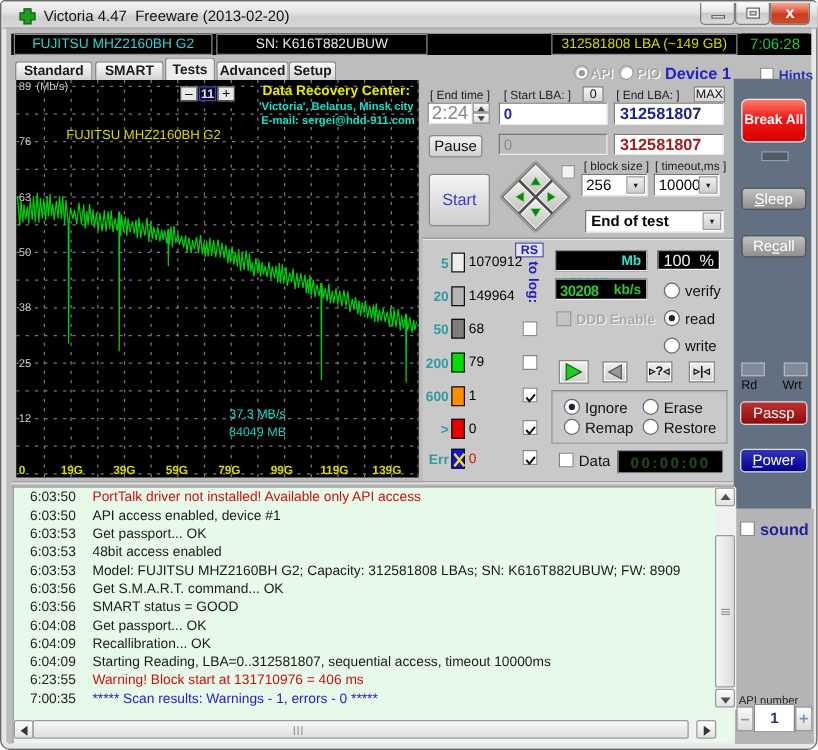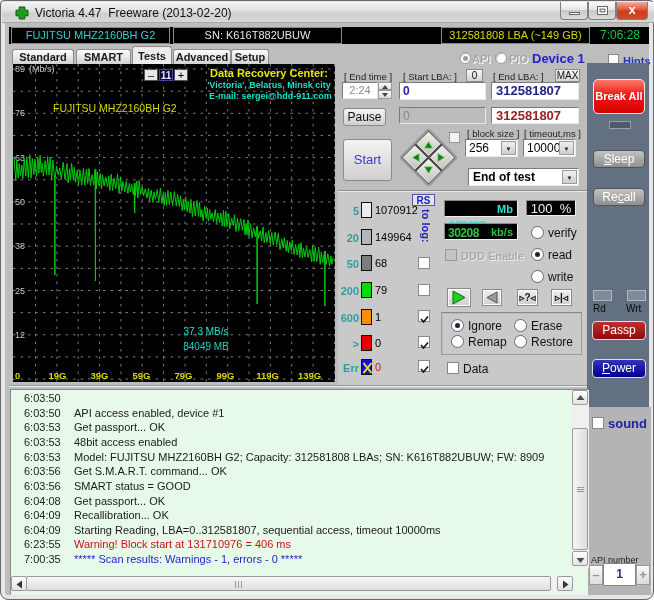--- a/index.html
+++ b/index.html
@@ -18,21 +18,21 @@
 #btn-close .x{position:absolute;left:0;top:0px;width:100%;text-align:center;color:#fff;font-size:13px;font-weight:bold;line-height:16px;}
 
 #infobar{position:absolute;left:8px;top:26px;width:640px;height:17px;background:#000;}
 .ib{position:absolute;top:0;height:17px;background:#000;border:1px solid #8a8a8a;font-size:11px;text-align:center;line-height:15px;white-space:nowrap;}
 
 #tabrow{position:absolute;left:4px;top:44px;width:646px;height:19px;}
 .tab{position:absolute;bottom:0;height:15px;background:linear-gradient(#fcfcfc,#e8e8e8 50%,#d2d2d2);border:1px solid #8c8c8c;border-bottom:none;border-radius:3px 3px 0 0;font-size:11px;font-weight:bold;color:#1a1a1a;text-align:center;padding-top:1px;}
 .tab.active{height:18px;background:#ececec;z-index:3;padding-top:3px;}
 
 .lbl{position:absolute;font-size:9.5px;color:#222;white-space:nowrap;}
-.inp{position:absolute;background:#fff;border:1px solid;border-color:#7a7a7a #e9e9e9 #e9e9e9 #7a7a7a;font-size:11px;line-height:16px;}
+.inp{position:absolute;background:#fff;border:1px solid;border-color:#7a7a7a #e9e9e9 #e9e9e9 #7a7a7a;font-size:15px;line-height:16px;}
 .btn{position:absolute;background:linear-gradient(#f4f4f4,#cfcfcf);border:1px solid #8a8a8a;border-radius:3px;color:#111;text-align:center;}
 .sbtn{position:absolute;background:linear-gradient(#f6f6f6,#d6d6d6);border:1px solid #8a8a8a;font-size:10px;color:#111;text-align:center;line-height:12px;}
 .spin{position:absolute;width:14px;background:linear-gradient(#fafafa,#ddd);border:1px solid #999;font-size:5px;color:#333;text-align:center;line-height:7px;}
 .spin i{display:block;margin:2px auto 0;width:0;height:0;border-left:3px solid transparent;border-right:3px solid transparent;}
 .spin i.up{border-bottom:4px solid #444;}
 .spin i.dn{border-top:4px solid #444;}
 .dd{position:absolute;right:1px;top:1px;width:15px;height:14px;background:linear-gradient(#f0f0f0,#cecece);border:1px solid #9a9a9a;font-size:6px;color:#222;text-align:center;line-height:14px;}
 .lcd{background:#000;border:1px solid;border-color:#8a8a8a #eee #eee #8a8a8a;}
 .mbtn{background:linear-gradient(#efefef,#cfcfcf);border:1px solid #8a8a8a;box-shadow:inset 0 0 0 1px #fff;}
 .sba{position:absolute;left:0px;width:16px;height:15px;background:linear-gradient(#fdfdfd,#e3e3e3);border:1px solid #9a9a9a;border-radius:2px;}
@@ -256,20 +256,21 @@
       </div>
 <div class="abs" style="left:31px;top:128px;font-size:12px;color:#111;">Ignore</div>
 <div class="abs" style="left:77px;top:128px;width:13px;height:13px;border-radius:50%;background:#fff;border:1px solid #667;"></div>
 <div class="abs" style="left:94px;top:128px;font-size:12px;color:#111;">Erase</div>
 <div class="abs" style="left:14px;top:144px;width:13px;height:13px;border-radius:50%;background:#fff;border:1px solid #667;"></div>
 <div class="abs" style="left:31px;top:144px;font-size:12px;color:#111;">Remap</div>
 <div class="abs" style="left:77px;top:144px;width:13px;height:13px;border-radius:50%;background:#fff;border:1px solid #667;"></div>
 <div class="abs" style="left:94px;top:144px;font-size:12px;color:#111;">Restore</div>
 <div class="abs" style="left:10px;top:171px;width:12px;height:12px;background:#fff;border:1px solid #888;"></div>
 <div class="abs" style="left:26px;top:171px;font-size:12px;color:#111;">Data</div>
+<div class="lcd abs" style="left:57px;top:169px;width:85px;height:19px;color:#1f4f1f;font-size:12px;font-weight:bold;text-align:center;line-height:18px;letter-spacing:2px;">00:00:00</div>
 </div>
 <div id="side" class="abs" style="left:586px;top:62px;width:62px;height:344px;background:#627081;">
 <div class="abs" style="left:6px;top:16px;width:52px;height:35px;border-radius:5px;background:linear-gradient(#ff7a6a,#f21818 45%,#d80000);border:1px solid #e8e8e8;color:#fff;font-weight:bold;font-size:11px;text-align:center;line-height:33px;">Break All</div>
 <div class="abs" style="left:22px;top:58px;width:22px;height:8px;background:#4e5a66;border:1px solid #97a1ad;"></div>
 <div class="abs" style="left:6px;top:87px;width:52px;height:18px;border-radius:4px;background:linear-gradient(#c2c2c2,#8f8f8f);border:1px solid #555;color:#fff;font-size:12px;text-align:center;line-height:16px;"><u>S</u>leep</div>
 <div class="abs" style="left:6px;top:125px;width:52px;height:18px;border-radius:4px;background:linear-gradient(#c2c2c2,#8f8f8f);border:1px solid #555;color:#fff;font-size:12px;text-align:center;line-height:16px;">Re<u>c</u>all</div>
 <div class="abs" style="left:6px;top:227px;width:19px;height:11px;background:#7f8b98;border:1px solid #aeb7c1;"></div>
 <div class="abs" style="left:40px;top:227px;width:19px;height:11px;background:#7f8b98;border:1px solid #aeb7c1;"></div>
 <div class="abs" style="left:6px;top:240px;font-size:10px;color:#0a0a0a;">Rd</div>
 <div class="abs" style="left:39px;top:240px;font-size:10px;color:#0a0a0a;">Wrt</div>
@@ -280,20 +281,21 @@
 <div class="abs" style="left:5px;top:10px;width:12px;height:12px;background:#fff;border:1px solid #888;"></div>
 <div class="abs" style="left:21px;top:9px;font-size:13px;font-weight:bold;color:#222299;">sound</div>
 <div class="abs" style="left:4px;top:148px;font-size:9px;color:#222;">API number</div>
 <div class="abs" style="left:2px;top:158px;width:14px;height:20px;background:linear-gradient(#fafafa,#dcdcdc);border:1px solid #999;color:#7799bb;text-align:center;line-height:18px;font-size:13px;font-weight:bold;">–</div>
 <div class="abs" style="left:16px;top:156px;width:33px;height:23px;background:#fff;border:1px solid #888;color:#223388;font-weight:bold;font-size:12px;text-align:center;line-height:21px;">1</div>
 <div class="abs" style="left:49px;top:158px;width:14px;height:20px;background:linear-gradient(#fafafa,#dcdcdc);border:1px solid #999;color:#7799bb;text-align:center;line-height:18px;font-size:13px;font-weight:bold;">+</div>
 </div>
 <div class="abs" style="left:8px;top:384px;width:578px;height:2px;border-top:1px solid #9a9a9a;border-bottom:1px solid #ececec;"></div>
 <div id="log" class="abs" style="left:9px;top:388px;width:578px;height:206px;background:#e7fae9;border:1px solid #8a8a8a;border-right-color:#eee;border-bottom-color:#eee;">
 <div class="abs" style="left:13px;top:2px;font-size:11px;color:#222;">6:03:50</div>
+<div class="abs" style="left:63px;top:2px;font-size:11px;color:#cc1111;white-space:nowrap;">PortTalk driver not installed! Available only API access</div>
 <div class="abs" style="left:13px;top:17px;font-size:11px;color:#222;">6:03:50</div>
 <div class="abs" style="left:63px;top:17px;font-size:11px;color:#1a1a1a;white-space:nowrap;">API access enabled, device #1</div>
 <div class="abs" style="left:13px;top:31px;font-size:11px;color:#222;">6:03:53</div>
 <div class="abs" style="left:63px;top:31px;font-size:11px;color:#1a1a1a;white-space:nowrap;">Get passport... OK</div>
 <div class="abs" style="left:13px;top:46px;font-size:11px;color:#222;">6:03:53</div>
 <div class="abs" style="left:63px;top:46px;font-size:11px;color:#1a1a1a;white-space:nowrap;">48bit access enabled</div>
 <div class="abs" style="left:13px;top:61px;font-size:11px;color:#222;">6:03:53</div>
 <div class="abs" style="left:63px;top:61px;font-size:11px;color:#1a1a1a;white-space:nowrap;">Model: FUJITSU MHZ2160BH G2; Capacity: 312581808 LBAs; SN: K616T882UBUW; FW: 8909</div>
 <div class="abs" style="left:13px;top:75px;font-size:11px;color:#222;">6:03:56</div>
 <div class="abs" style="left:63px;top:75px;font-size:11px;color:#1a1a1a;white-space:nowrap;">Get S.M.A.R.T. command... OK</div>

